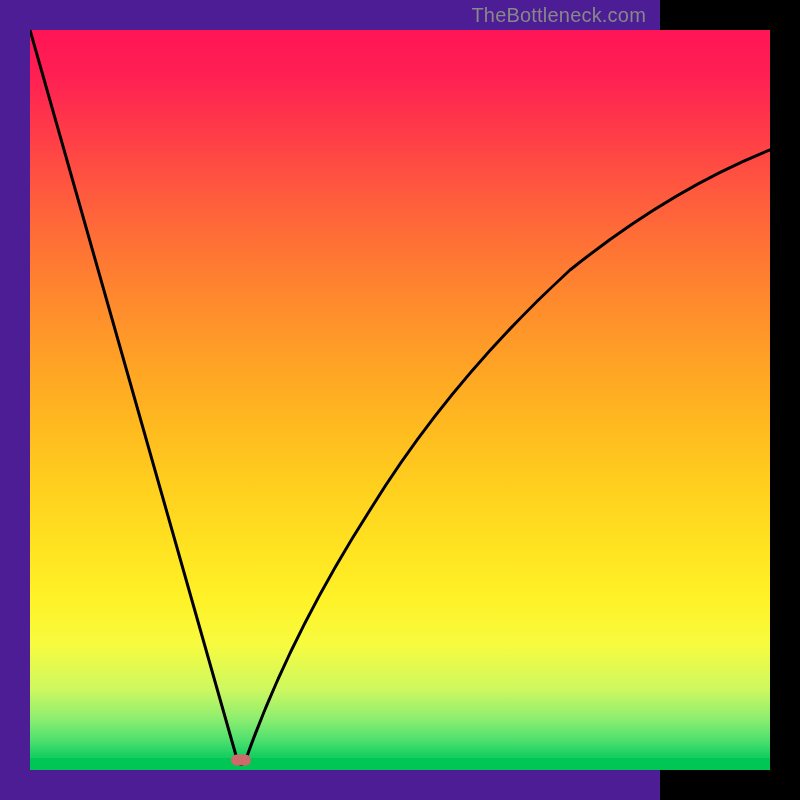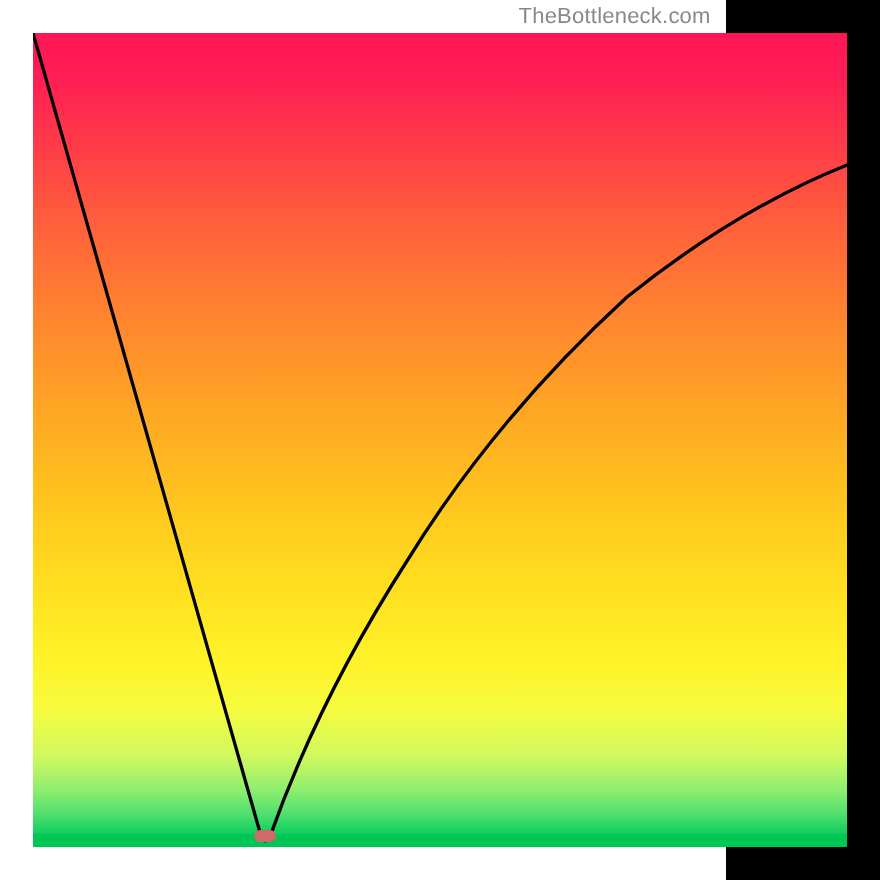--- a/index.html
+++ b/index.html
@@ -8,21 +8,21 @@
     width: 800px;
     height: 800px;
     background: #000;
     overflow: hidden;
     font-family: Arial, Helvetica, sans-serif;
   }
   .frame {
     position: relative;
     width: 660px;
     height: 800px;
-    background: #ffffff;
+    background: #4c1d95;
   }
   .watermark {
     position: absolute;
     top: 4px;
     right: 14px;
     color: #888;
     font-size: 20px;
     font-weight: 400;
     letter-spacing: 0.2px;
     z-index: 10;

